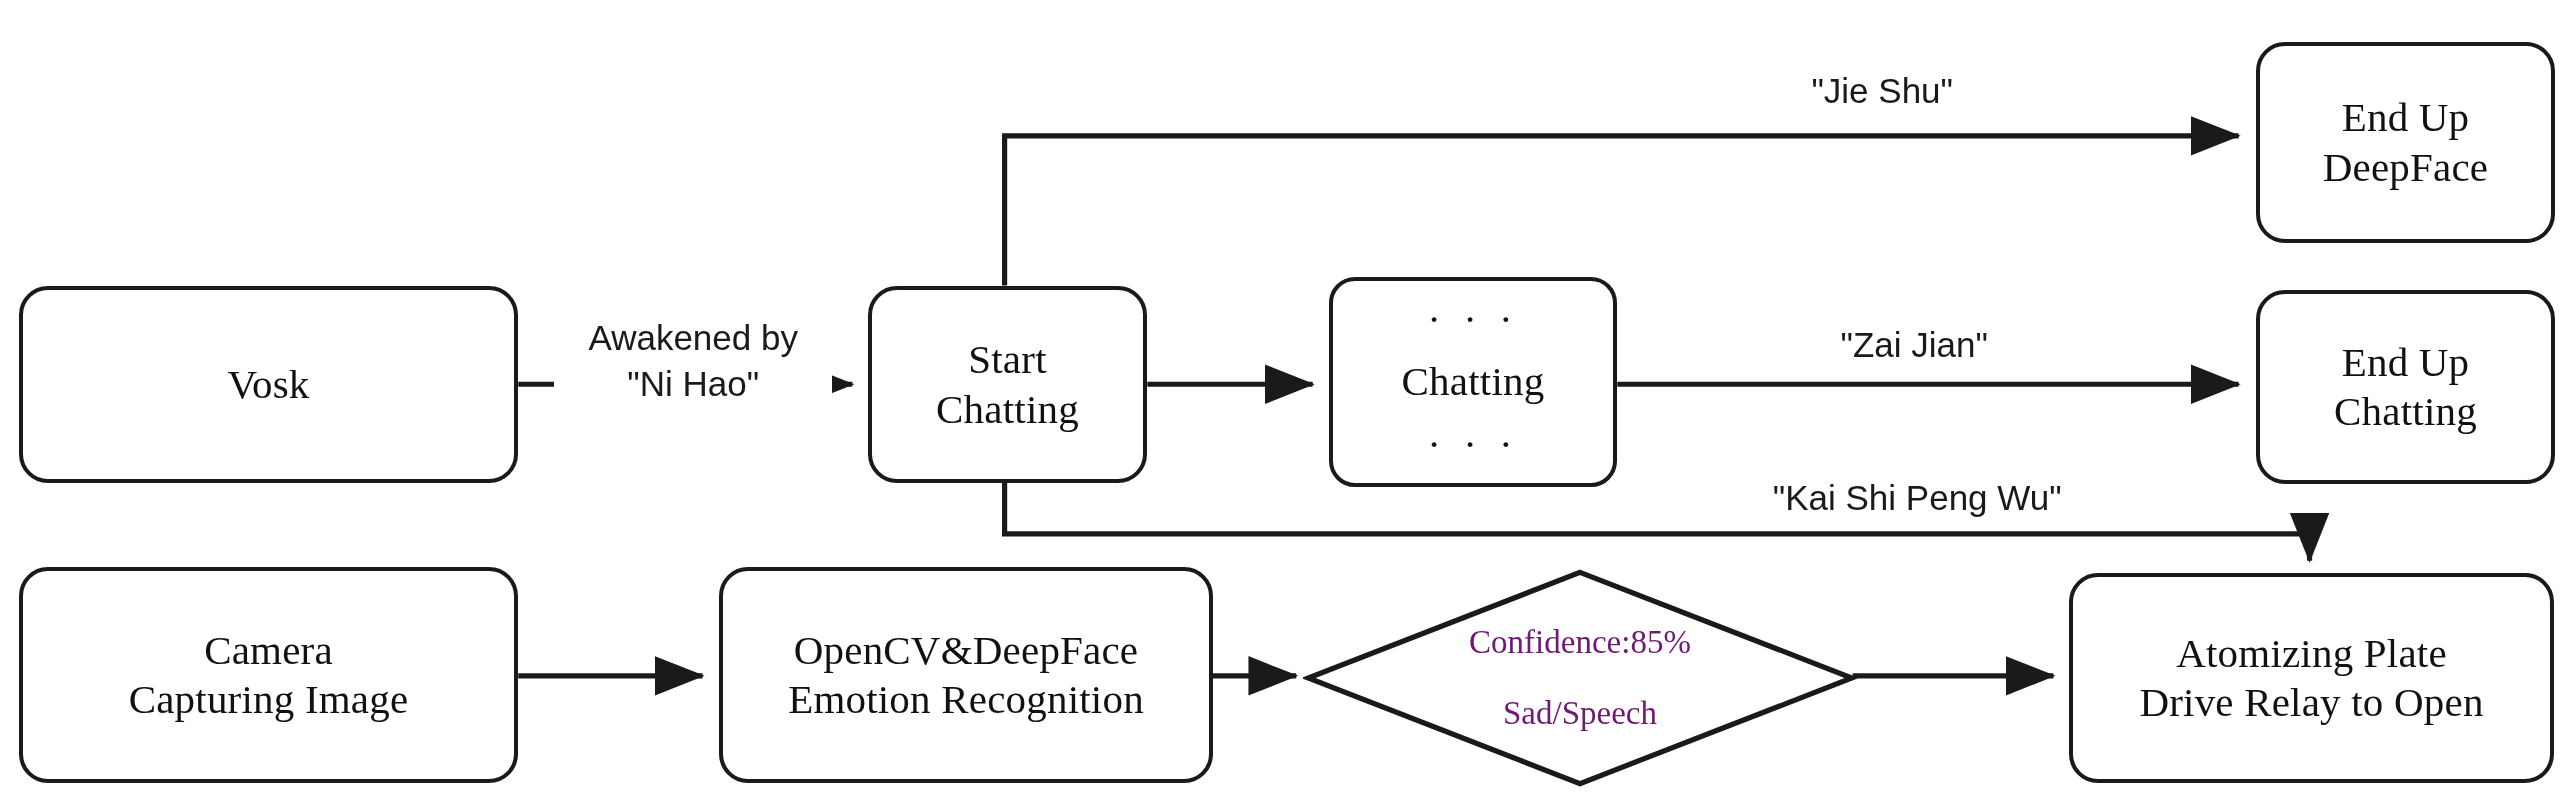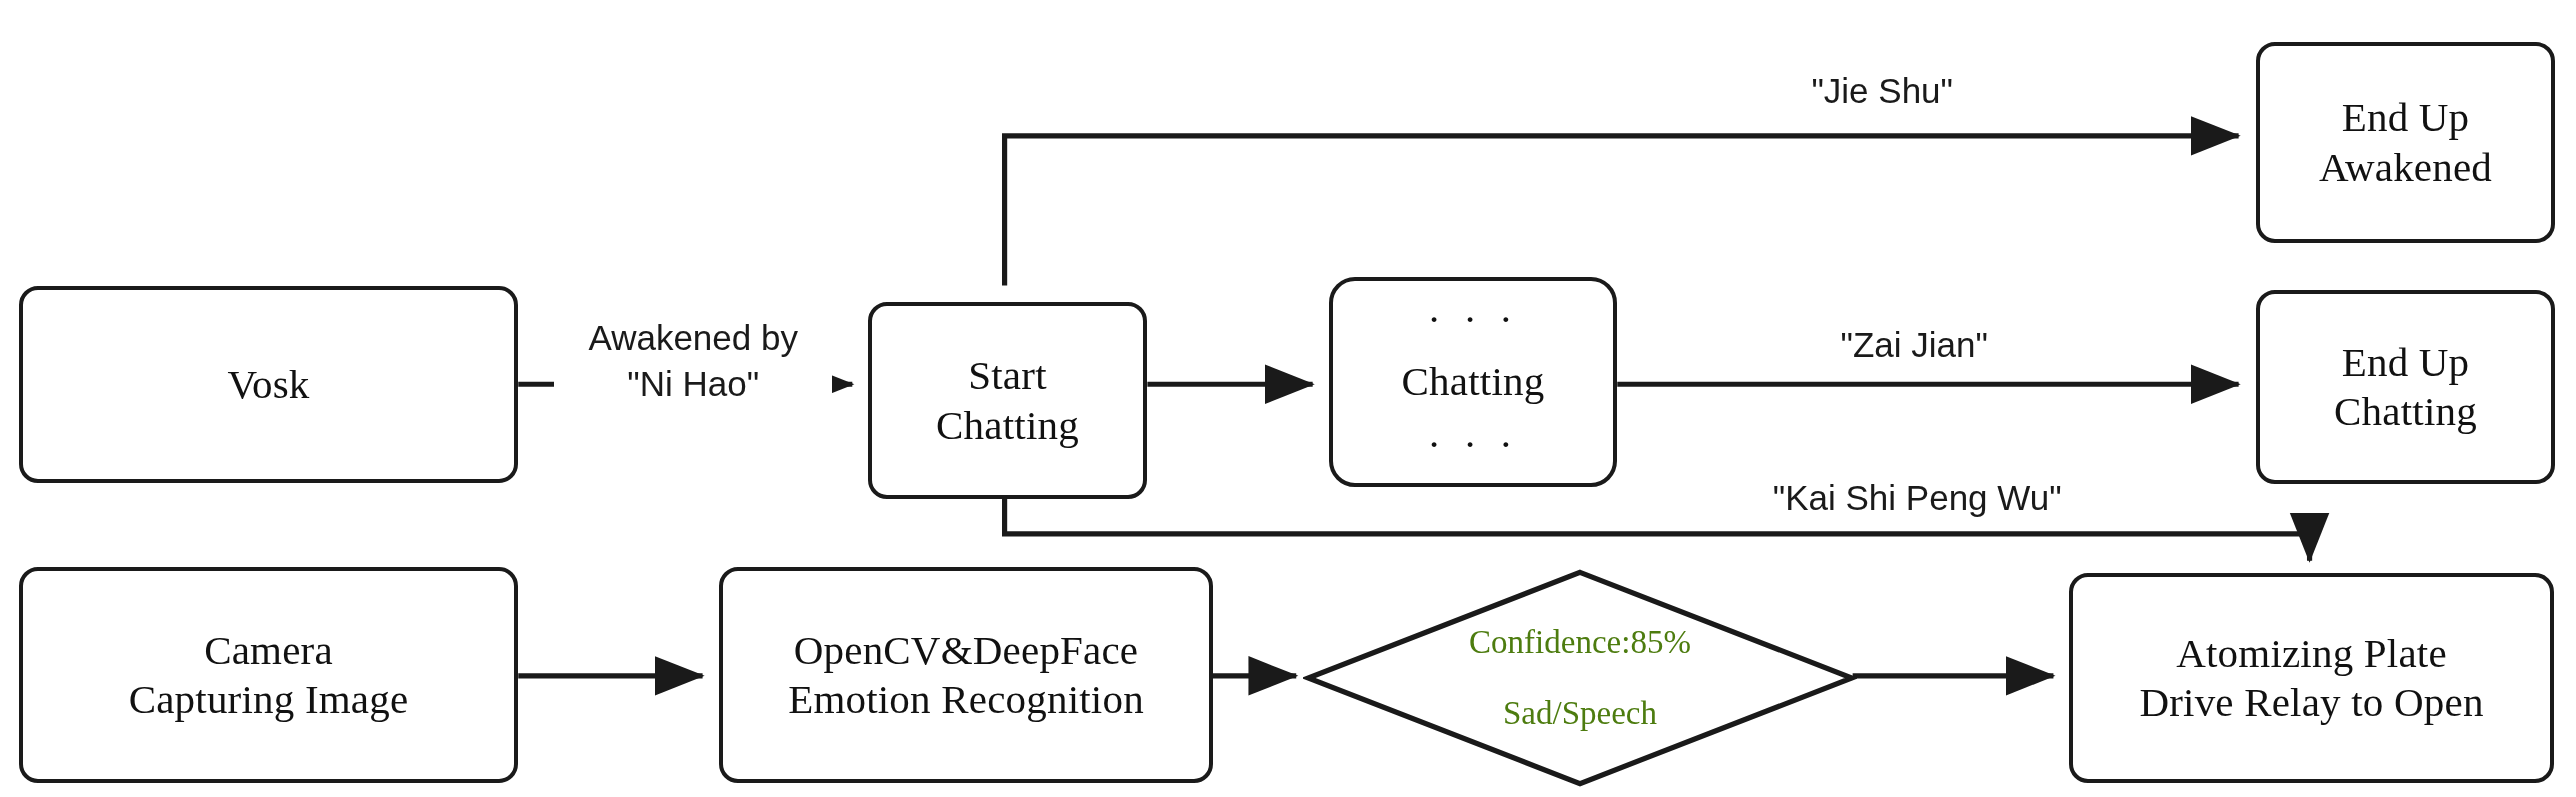--- a/index.html
+++ b/index.html
@@ -21,21 +21,21 @@
     left: 0;
     top: 0;
     width: 2576px;
     height: 797px;
     pointer-events: none;
   }
   .node {
     position: absolute;
     box-sizing: border-box;
     border: 4.3px solid #1a1a1a;
-    border-radius: 19px;
+    border-radius: 29px;
     background: #ffffff;
     display: flex;
     flex-direction: column;
     align-items: center;
     justify-content: center;
     text-align: center;
     color: #111111;
     font-family: "Liberation Serif", "DejaVu Serif", serif;
     font-size: 41px;
     line-height: 1.20;
@@ -65,21 +65,21 @@
     position: absolute;
     left: 0;
     top: 0;
     width: 100%;
     height: 100%;
     display: flex;
     flex-direction: column;
     align-items: center;
     justify-content: center;
     text-align: center;
-    color: #4d7c0f;
+    color: #701a75;
     font-family: "Liberation Serif", "DejaVu Serif", serif;
     font-size: 33px;
     line-height: 1.30;
     gap: 28px;
   }
   .edge-label {
     position: absolute;
     color: #1a1a1a;
     font-family: "Liberation Sans", "DejaVu Sans", sans-serif;
     font-size: 35px;
@@ -133,34 +133,34 @@
 
     <g>
       <path d="M2140,781 L2372,781" stroke="#1a1a1a" stroke-width="6" fill="none" marker-end="url(#arrowR)"></path>
     </g>
   </svg>
 
   <div class="node" style="left:19px; top:286px; width:499px; height:197px;">
     <span class="line">Vosk</span>
   </div>
 
-  <div class="node" style="left:868px; top:302px; width:279px; height:197px;">
+  <div class="node" style="left:868px; top:286px; width:279px; height:197px;">
     <span class="line">Start</span>
     <span class="line">Chatting</span>
   </div>
 
   <div class="node" style="left:1329px; top:277px; width:288px; height:210px; justify-content:space-evenly; border-radius:26px;">
     <span class="dots">· · ·</span>
     <span class="line">Chatting</span>
     <span class="dots">· · ·</span>
   </div>
 
   <div class="node" style="left:2256px; top:42px; width:299px; height:201px;">
     <span class="line">End Up</span>
-    <span class="line">Awakened</span>
+    <span class="line">DeepFace</span>
   </div>
 
   <div class="node" style="left:2256px; top:290px; width:299px; height:194px;">
     <span class="line">End Up</span>
     <span class="line">Chatting</span>
   </div>
 
   <div class="node" style="left:719px; top:567px; width:494px; height:216px;">
     <span class="line">OpenCV&amp;DeepFace</span>
     <span class="line">Emotion Recognition</span>

